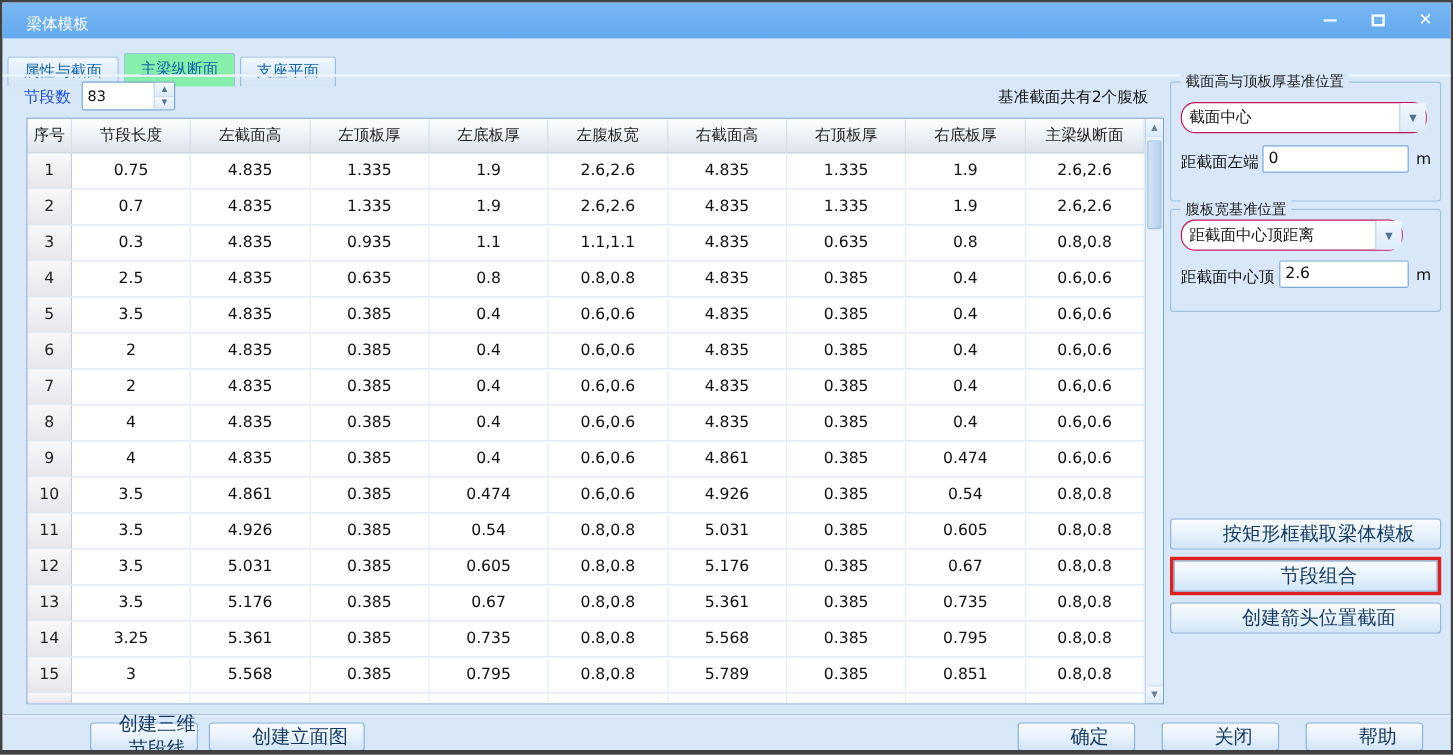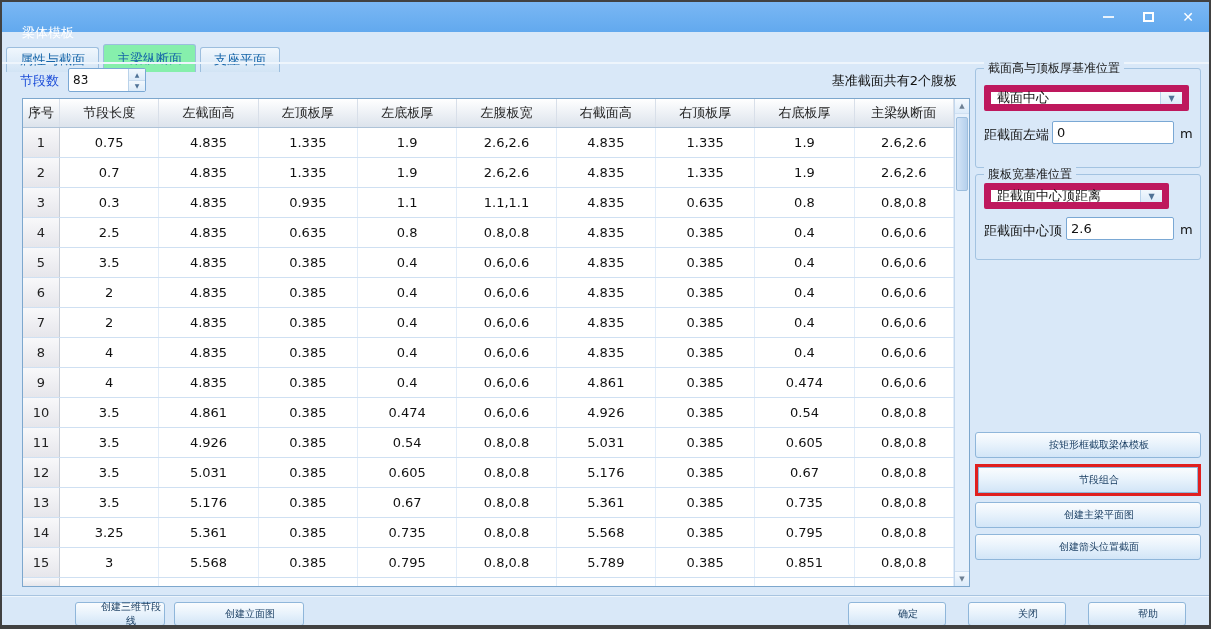--- a/index.html
+++ b/index.html
@@ -3,21 +3,21 @@
 <meta charset="utf-8">
 <style>
   * { box-sizing: border-box; margin: 0; padding: 0; }
   body { background:#9aa4ae; font-family:"DejaVu Sans","Liberation Sans",sans-serif; }
   .window { position:relative; width:1211px; height:629px; background:#d9e8f8;
             border:2px solid #414141; border-bottom-width:4px; overflow:hidden; }
 
   
   .titlebar { position:absolute; left:0; top:0; right:0; height:30px;
               background:linear-gradient(#7ab7f4,#62a9ee); }
-  .title { position:absolute; left:20px; top:16px; line-height:30px; color:#fff; font-size:13px;text-align:center; }
+  .title { position:absolute; left:20px; top:4px; line-height:30px; color:#fff; font-size:13px;text-align:center; }
   .win-controls { position:absolute; right:8px; top:0; height:30px; display:flex; align-items:center; gap:14px; }
   .win-btn { width:26px; height:22px; display:flex; align-items:center; justify-content:center; color:#fff; }
   .glyph-min { width:11px; height:2px; background:#e8f2fc; }
   .glyph-max { width:11px; height:10px; border:2px solid #fff; }
   .glyph-close { font-size:14px; color:#fff; line-height:1; }
 
   
   .tabbar { position:absolute; left:0; top:30px; right:0; height:30px; }
   .tab { display:inline-block; vertical-align:bottom; margin-left:4px; margin-top:5px; height:25px;
          line-height:24px; padding:0 13px; font-size:13px; color:#1464a8;
@@ -66,34 +66,34 @@
   .sb-thumb { position:absolute; left:1px; right:1px; top:18px; height:74px;
               background:linear-gradient(90deg,#d3e4f7,#b5d0ec); border:1px solid #9dbede;
               border-radius:2px; }
 
   
   .group { position:absolute; left:973px; width:226px; border:1px solid #a3c3e1; border-radius:3px; }
   .group-title { position:absolute; top:-9px; left:8px; background:#d9e8f8; padding:0 4px;
                  font-size:12px; color:#1a1a1a; }
   .g1 { top:66px; height:100px; }
   .g2 { top:172px; height:86px; }
-  .combo { position:absolute; height:26px; background:#fff; border:7px solid #be185d;
-           border-radius:2px; display:flex; align-items:stretch; }
+  .combo { position:absolute; height:26px; background:#fff; border:1px solid #be185d;
+           border-radius:12px; display:flex; align-items:stretch; }
   .combo-text { flex:1; display:flex; align-items:center; padding-left:6px; font-size:13px; color:#111; }
   .combo-arrow { width:22px; border-left:1px solid #b9d2ea; display:flex; align-items:center;
                  justify-content:center; font-size:8px; color:#4f7296;
                  background:linear-gradient(#f2f8fd,#dcebf9); }
   .fld-label { position:absolute; font-size:13px; color:#111; }
   .fld-input { position:absolute; height:23px; border:1px solid #7aa8d4; border-radius:2px;
                background:#fff; font-size:13px; padding:0 4px; font-family:inherit; color:#111; }
   .unit { position:absolute; font-size:13px; color:#111; }
 
   
   .btn { background:linear-gradient(#fafcfe,#e9f3fc 45%,#d2e5f7); border:1px solid #8fb6da;
-         border-radius:3px; font-size:10px; color:#14395e; font-family:Liberation Mono, monospace;
+         border-radius:3px; font-size:16px; color:#14395e; font-family:Liberation Mono, monospace;
          display:flex; align-items:center; justify-content:center; cursor:default;padding-left:22px; }
   .rp-buttons { position:absolute; left:973px; top:430px; width:226px; }
   .rp-buttons .btn { width:100%; height:26px; margin-bottom:6px; }
   .hl { border:3px solid #e01f1f; margin-bottom:6px; }
   .hl .btn { margin-bottom:0; border-radius:0; }
 
   .bottom-sep { position:absolute; left:0; right:0; top:593px; height:1px; background:#a8c4e0; }
   .bottom-sep2 { position:absolute; left:0; right:0; top:594px; height:1px; background:#eef5fc; }
   .bb-btn { position:absolute; top:600px; height:24px; }
 </style>
@@ -366,21 +366,20 @@
     <div class="fld-label" style="left:8px; top:47px;">距截面中心顶</div>
     <input class="fld-input" style="left: 90px; top: 42px; width: 108px;" value="2.6">
     <div class="unit" style="left:204px; top:47px;">m</div>
   </div>
 
   <div class="rp-buttons" id="rpbtns">
       <button class="btn">按矩形框截取梁体模板</button>
       <div class="hl">
         <button class="btn">节段组合</button>
       </div>
-      <button class="btn">创建主梁平面图</button>
       <button class="btn">创建箭头位置截面</button>
     </div>
 
   <div class="bottom-sep"></div>
   <div class="bottom-sep2"></div>
   <div id="bbl">
       <button class="btn bb-btn" style="left: 73px; width: 90px;">创建三维节段线</button>
       <button class="btn bb-btn" style="left: 172px; width: 130px;">创建立面图</button>
     </div>
   <div id="bbr">

